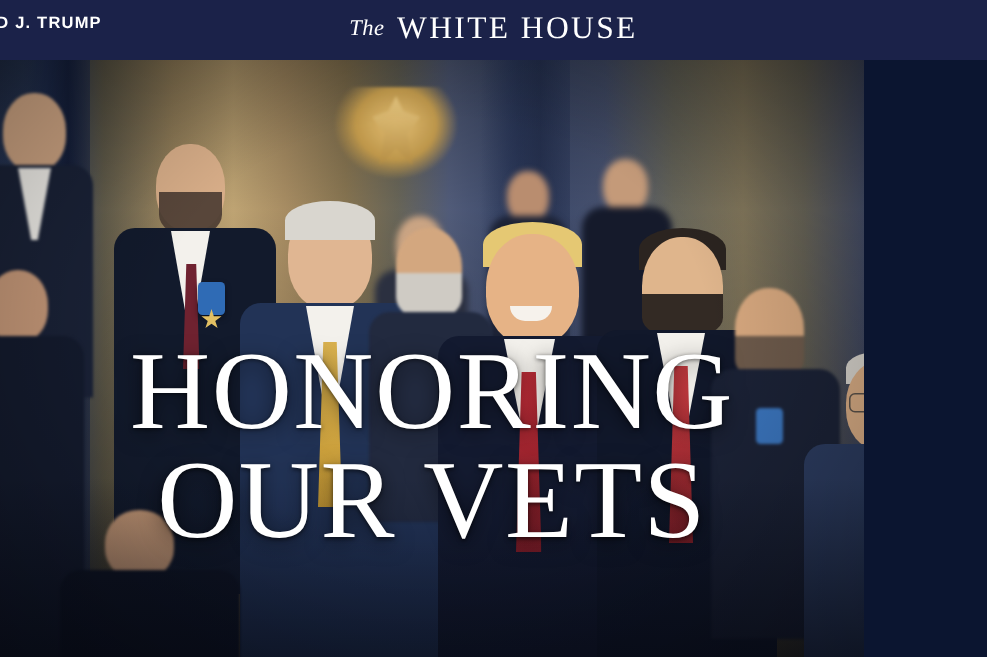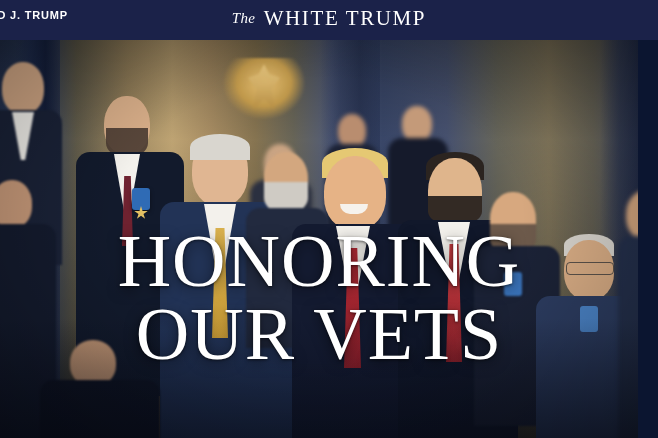--- a/index.html
+++ b/index.html
@@ -66,21 +66,21 @@
     font-family: "Liberation Serif", serif;
     font-size: 21px;
     letter-spacing: 1.6px;
     margin-left: 4px;
   }
 
   
   .hero {
     position: absolute;
     top: 40px; left: 0;
-    width: 638px;
+    width: 576px;
     height: 398px;
     overflow: hidden;
     background: #2c3550;
   }
 
   
   .room {
     position: absolute;
     inset: 0;
     background:
@@ -177,21 +177,21 @@
 </style>
 </head>
 <body>
 
 <div class="page">
 
   <div class="topbar">
     <div class="topbar-left">LD J. TRUMP</div>
     <div class="brand">
       <span class="the">The</span>
-      <span class="wh">WHITE TRUMP</span>
+      <span class="wh">WHITE HOUSE</span>
     </div>
   </div>
 
   <div class="hero">
 
     <div class="room"></div>
     <div class="ornament"></div>
     <div class="drape d1"></div>
     <div class="drape d2"></div>
     <div class="drape d3"></div>

